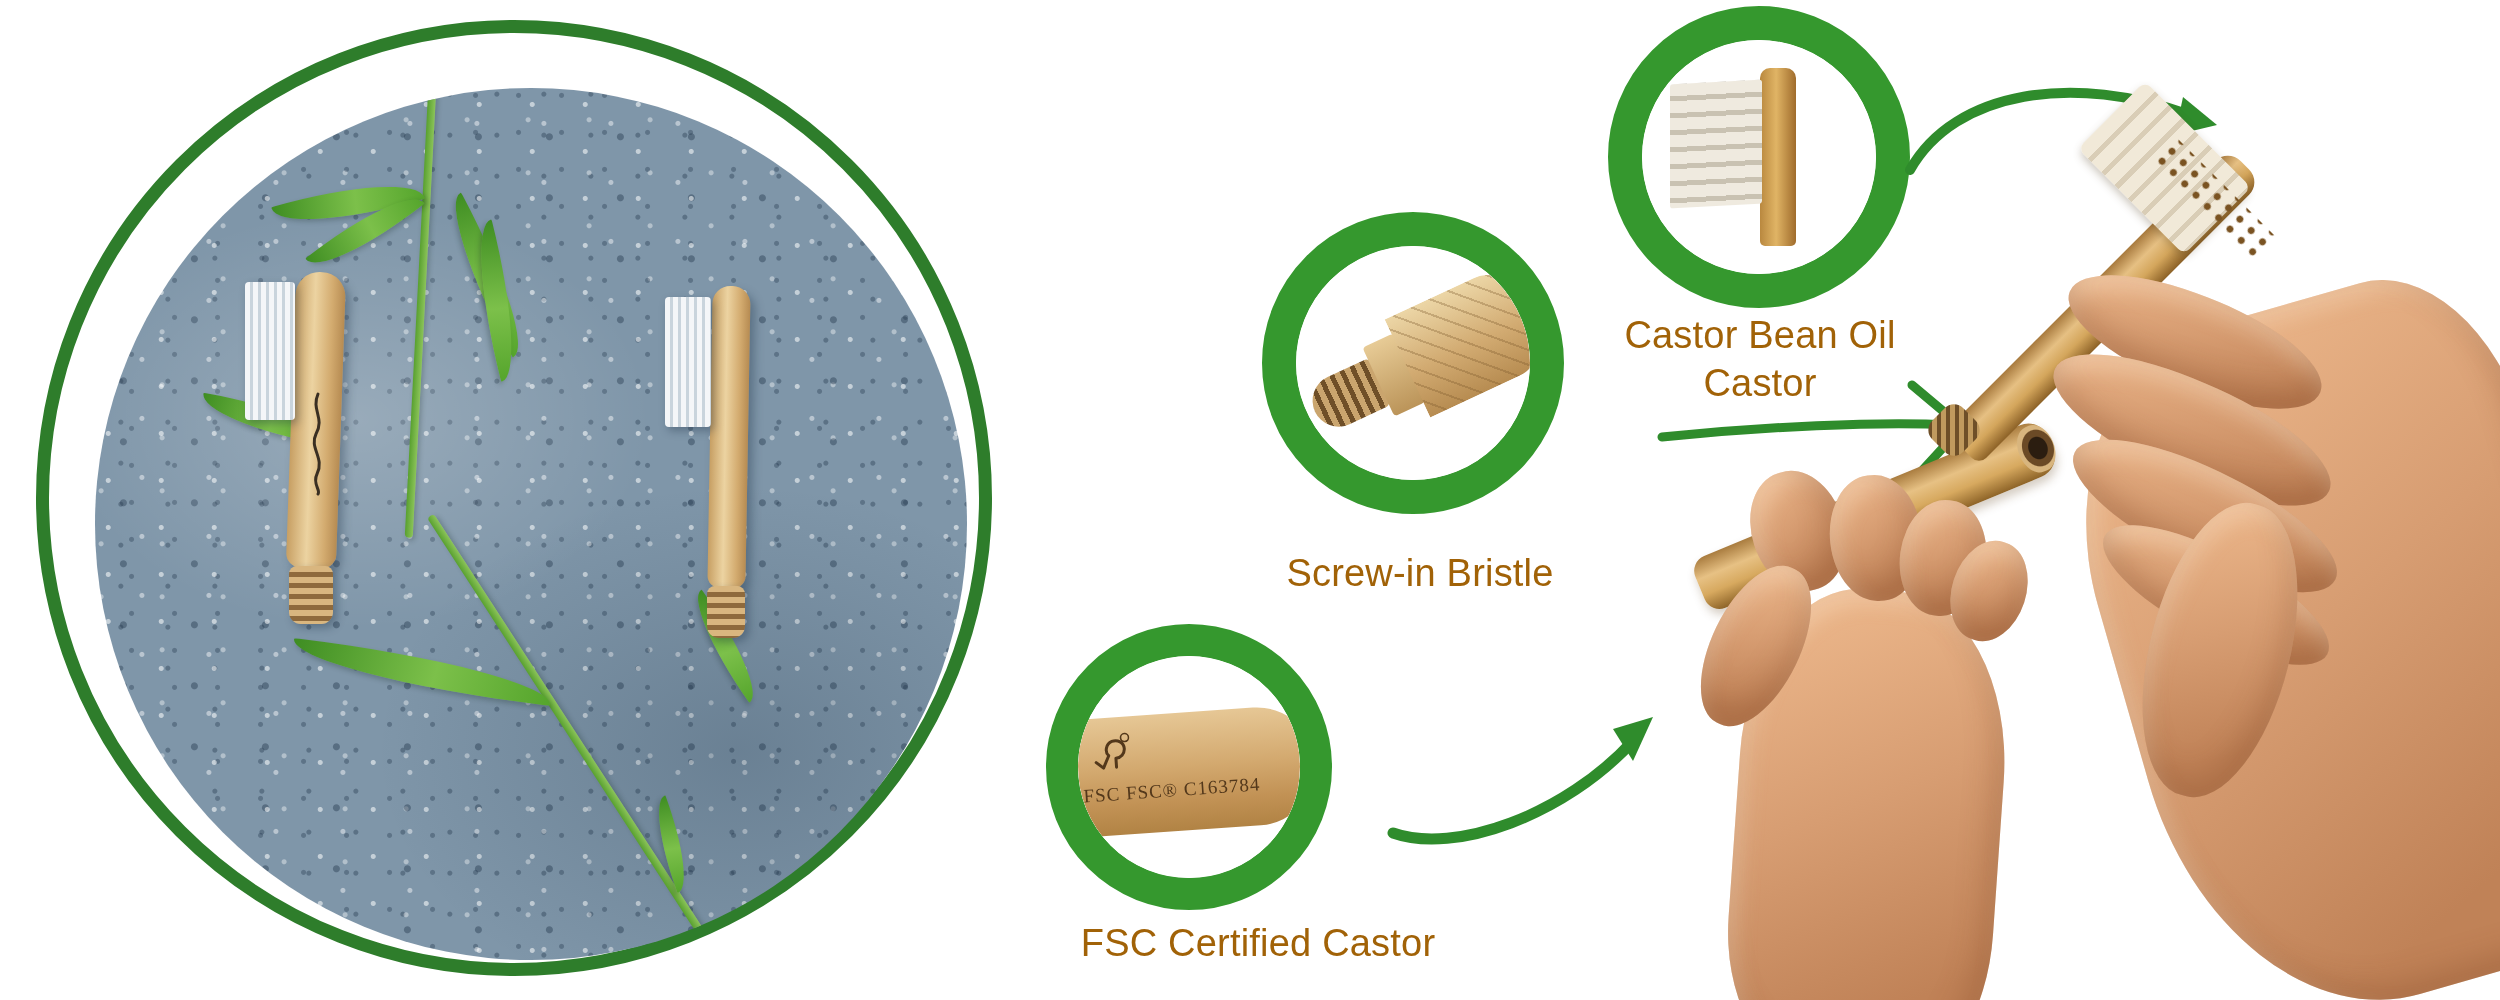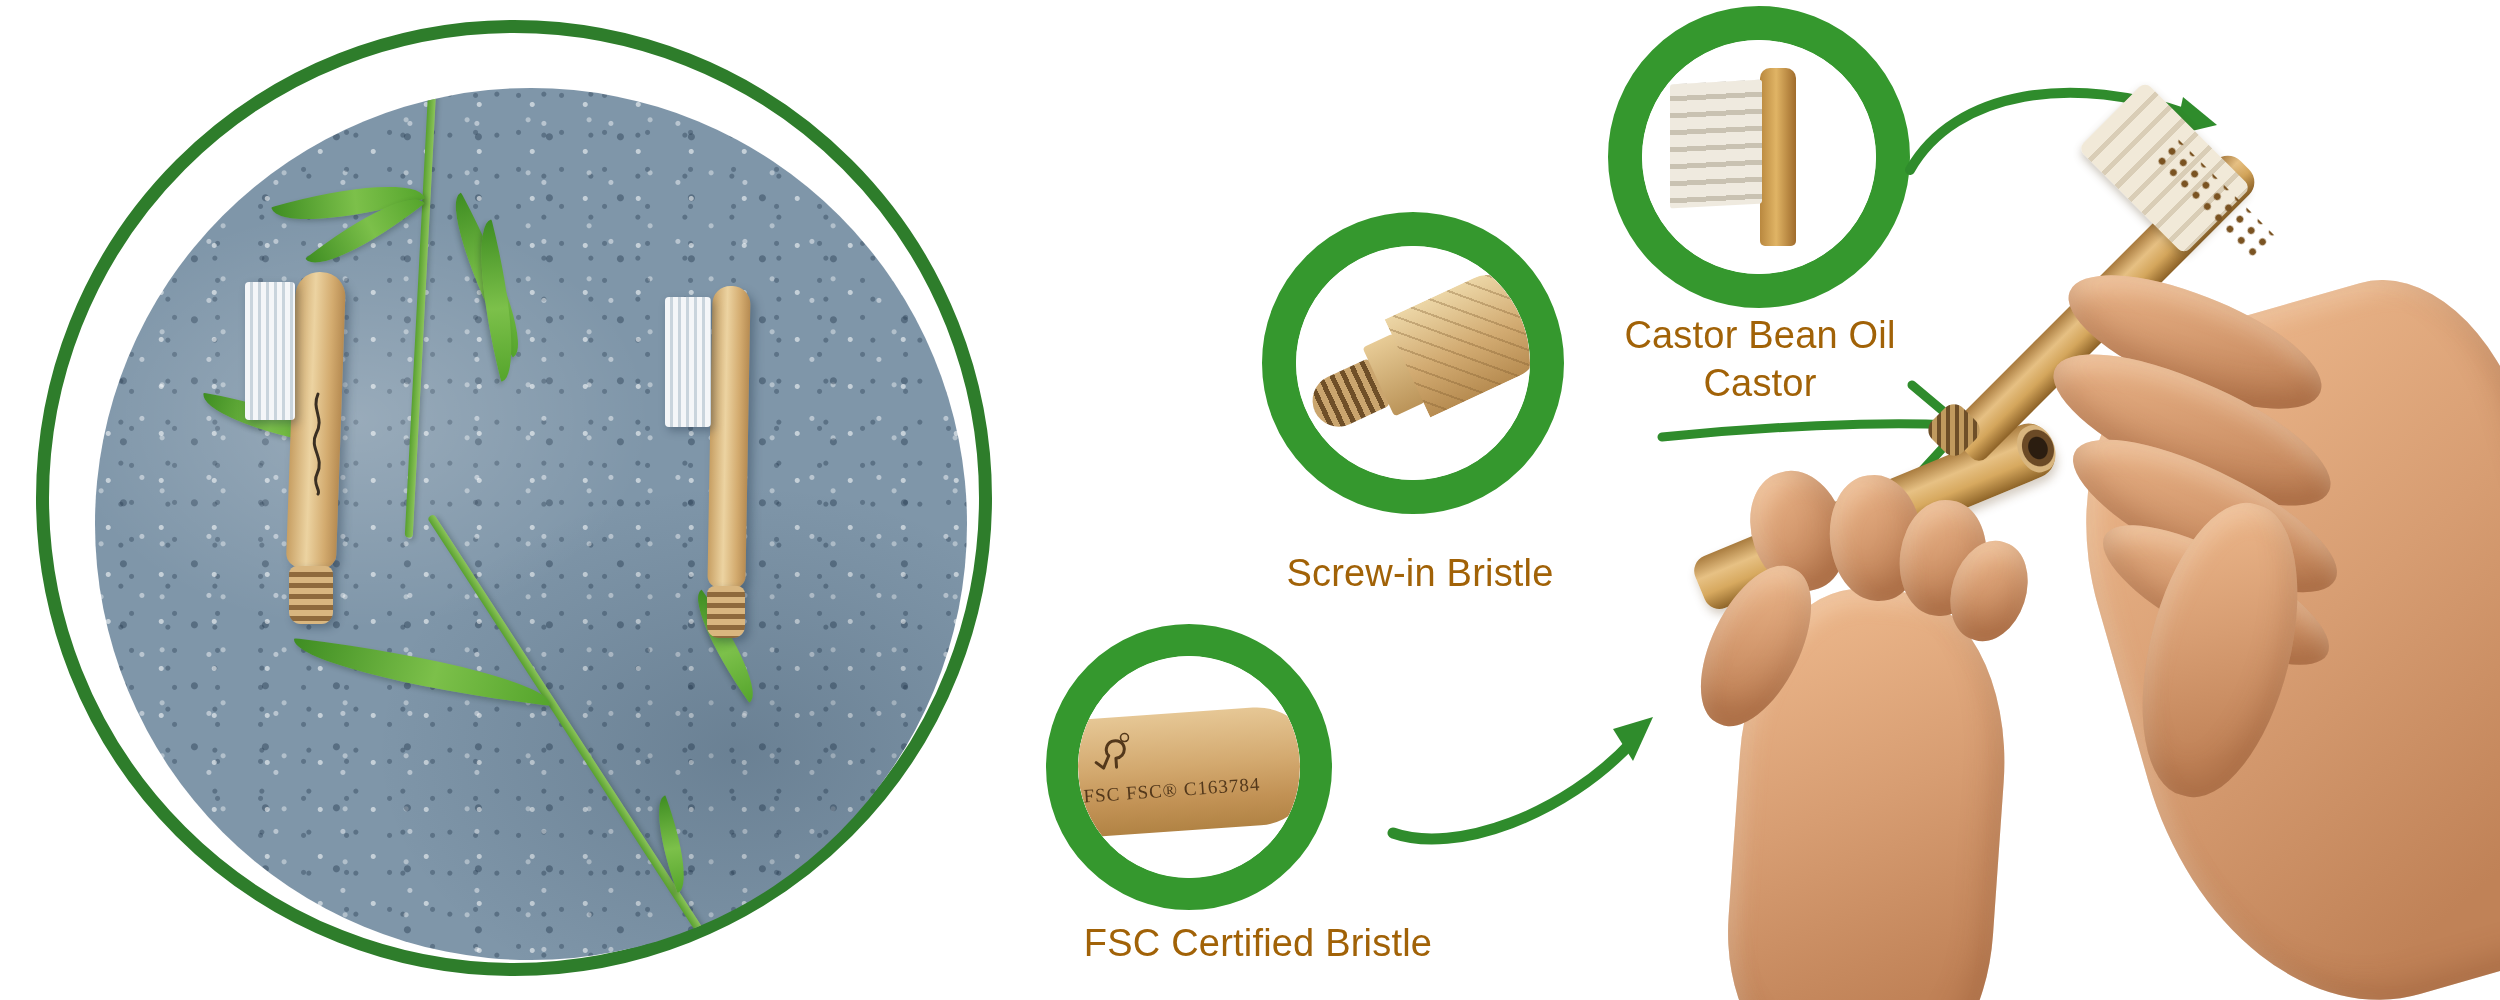--- a/index.html
+++ b/index.html
@@ -154,21 +154,21 @@
       <div class="fsc-bar" style="left:-12px;top:56px;width:250px;height:118px;">
         <svg style="position:absolute;left:28px;top:14px;width:38px;height:46px;" viewBox="0 0 38 46">
           <path d="M3 30 L10 36 L16 24 C12 20 14 12 20 10 C26 8 32 12 32 18 C32 23 28 27 23 27 L23 36" stroke="#53381b" stroke-width="3" fill="none" stroke-linecap="round" stroke-linejoin="round"></path>
           <circle cx="33" cy="7" r="4" stroke="#53381b" stroke-width="1.6" fill="none"></circle>
         </svg>
         <div class="fsc-text" style="left:16px;top:66px;">FSC  FSC® C163784</div>
       </div>
     </div>
   </div>
   <div class="label" style="left:1028px;top:920px;width:460px;">
-    <span>FSC Certified Bristle</span>
+    <span>FSC Certified Castor</span>
     <span></span>
   </div>
 
   <svg class="abs" style="left:1895px;top:55px;width:350px;height:130px;" viewBox="0 0 350 130">
     <path d="M15 115 C 60 35, 180 18, 295 60" stroke="#2f8c2c" stroke-width="10" fill="none" stroke-linecap="round"></path>
     <polygon points="322,70 288,42 280,80" fill="#2f8c2c"></polygon>
   </svg>
 
   <svg class="abs" style="left:1650px;top:375px;width:330px;height:110px;" viewBox="0 0 330 110">
     <path d="M12 62 C 110 52, 230 46, 300 50" stroke="#2f8c2c" stroke-width="9" fill="none" stroke-linecap="round"></path>

